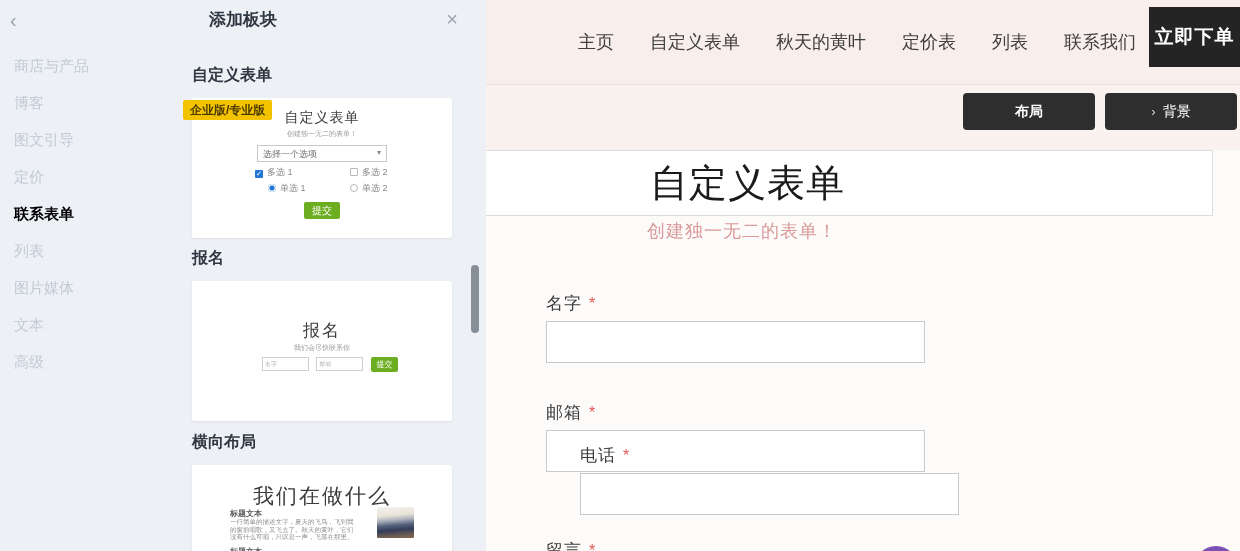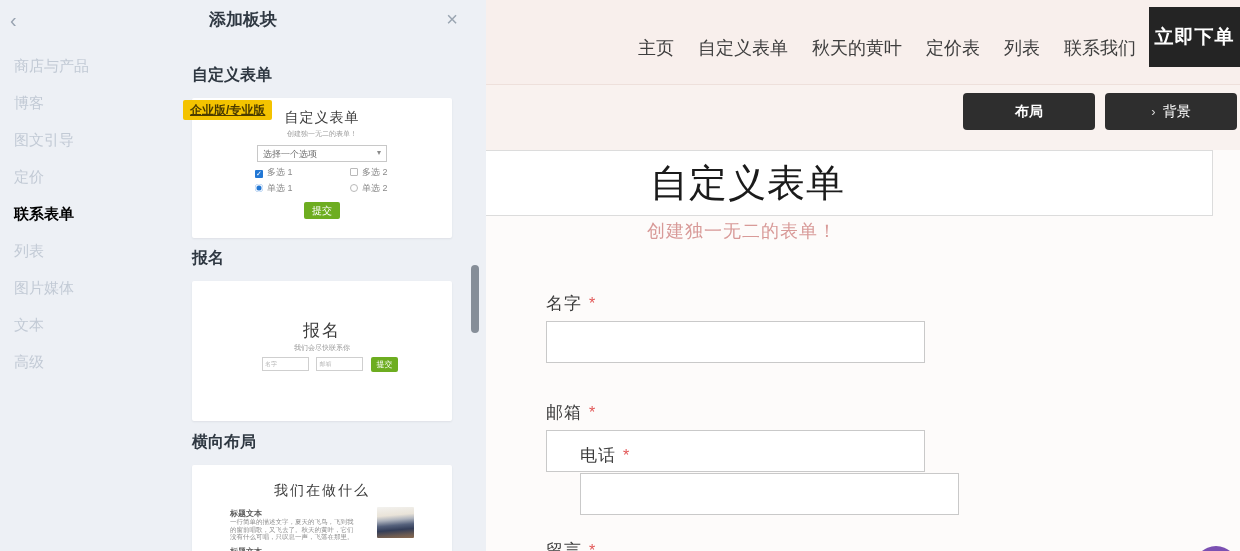--- a/index.html
+++ b/index.html
@@ -23,61 +23,61 @@
   .h2{position:absolute;top:249px;left:0;}
   .h3{position:absolute;top:433px;left:0;}
 
   .card{position:absolute;left:0;width:260px;background:#ffffff;border-radius:2px;
         box-shadow:0 1px 2px rgba(40,50,70,.08);cursor:pointer;}
   .card1{top:98px;height:140px;}
   .card2{top:281px;height:140px;}
   .card3{top:465px;height:140px;}
 
   .badge{position:absolute;left:-9px;top:2px;background:#f4c300;color:#4a3b00;
-         font-size:12px;font-weight:bold;padding:3px 7px;border-radius:2px;line-height:14px;text-decoration:underline;}
+         font-size:12px;font-weight:bold;padding:3px 7px;border-radius:2px;line-height:14px;}
 
   .c1-title{position:absolute;left:0;top:11px;width:100%;text-align:center;font-size:14px;color:#3c3c3c;letter-spacing:1px;}
   .c1-sub{position:absolute;left:0;top:31px;width:100%;text-align:center;font-size:7px;color:#9a9a9a;}
   .c1-select{position:absolute;left:65px;top:47px;width:130px;height:17px;background:#fff;border:1px solid #c8c8c8;box-sizing:border-box;}
   .c1-select .sel-text{position:absolute;left:5px;top:2px;font-size:9px;color:#6f6f6f;}
   .c1-select .caret{position:absolute;right:5px;top:2px;font-size:8px;color:#8a8a8a;}
   .opt{position:absolute;font-size:9px;color:#8a8a8a;}
   .opt .ctrl{display:inline-block;width:8px;height:8px;vertical-align:-1px;margin-right:4px;box-sizing:border-box;}
   .cb-on{background:#2277d4;color:#fff;font-size:7px;line-height:8px;text-align:center;border-radius:1px;}
   .cb-off{background:#fff;border:1px solid #b9b9b9;border-radius:1px;}
   .rd-on{background:#2277d4;border-radius:50%;box-shadow:inset 0 0 0 1.5px #eaf2fc;}
   .rd-off{background:#fff;border:1px solid #b9b9b9;border-radius:50%;}
   .o1{left:63px;top:68px;} .o2{left:158px;top:68px;}
-  .o3{left:63px;top:84px;} .o4{left:158px;top:84px;}
+  .o3{left:76px;top:84px;} .o4{left:158px;top:84px;}
   .c1-submit{position:absolute;left:112px;top:104px;width:36px;height:17px;background:#6dad20;
              color:#fff;font-size:10px;text-align:center;line-height:17px;border-radius:2px;}
 
   .c2-title{position:absolute;left:0;top:38px;width:100%;text-align:center;font-size:17px;color:#3c3c3c;letter-spacing:2px;}
   .c2-sub{position:absolute;left:0;top:62px;width:100%;text-align:center;font-size:7px;color:#9a9a9a;}
   .c2-row{position:absolute;left:70px;top:76px;height:16px;}
   .c2-input{width:41px;height:12px;border:1px solid #cfcfcf;background:#fff;font-size:6px;color:#9d9d9d;
             padding:0 2px;margin-right:3px;vertical-align:top;}
   .c2-input::placeholder{color:#b5b5b5;font-size:6px;}
   .c2-submit{display:inline-block;width:27px;height:15px;background:#6dad20;color:#fff;font-size:8px;
              text-align:center;line-height:15px;border-radius:2px;vertical-align:top;}
 
-  .c3-title{position:absolute;left:0;top:17px;width:100%;text-align:center;font-size:14px;color:#3c3c3c;letter-spacing:2px;}
+  .c3-title{position:absolute;left:0;top:17px;width:100%;text-align:center;font-size:21px;color:#3c3c3c;letter-spacing:2px;}
   .c3-h{position:absolute;left:38px;top:43px;font-size:8px;font-weight:bold;color:#5a5a5a;}
   .c3-p{position:absolute;left:38px;top:53px;width:128px;font-size:6.5px;line-height:7.5px;color:#8e8e8e;}
   .c3-h2{position:absolute;left:38px;top:81px;font-size:8px;font-weight:bold;color:#5a5a5a;}
   .c3-img{position:absolute;left:185px;top:42px;width:37px;height:31px;border-radius:1px;
           background:linear-gradient(175deg,#f3f2ef 0%,#e9e3d8 28%,#aeb3bd 42%,#55617c 58%,#333d58 72%,#6a5a52 88%,#8a6a50 100%);}
 
   .scroll-thumb{position:absolute;left:471px;top:265px;width:8px;height:68px;background:#868e98;border-radius:4px;cursor:grab;}
 
   
   .preview{position:absolute;left:486px;top:0;width:754px;height:551px;background:#fdfbfa;}
   .nav-band{position:absolute;left:0;top:0;width:754px;height:84px;background:#f8efec;border-bottom:1px solid #eee0db;}
   .sub-band{position:absolute;left:0;top:85px;width:754px;height:65px;background:#f9f2ef;}
-  .nav-items{position:absolute;top:6px;right:104px;height:84px;display:flex;align-items:center;gap:24px;}
+  .nav-items{position:absolute;top:0;right:104px;height:84px;display:flex;align-items:center;gap:36px;}
   .nav-item{font-family:"Liberation Serif","DejaVu Serif",serif;font-size:18px;color:#3e3e3e;cursor:pointer;white-space:nowrap;}
   .cta{position:absolute;right:0;top:7px;width:91px;height:60px;background:#242424;color:#ffffff;
        font-family:"Liberation Serif","DejaVu Serif",serif;font-size:19px;font-weight:bold;
        display:flex;align-items:center;justify-content:center;letter-spacing:1px;cursor:pointer;}
 
   .btn-dark{position:absolute;top:93px;width:132px;height:37px;background:#2e2e2e;border-radius:4px;
             color:#fff;font-size:14px;display:flex;align-items:center;justify-content:center;cursor:pointer;}
   .btn-layout{left:477px;font-weight:bold;}
   .btn-bg{left:619px;}
   .btn-bg .chev{font-size:13px;margin-right:7px;color:#d8d8d8;}

